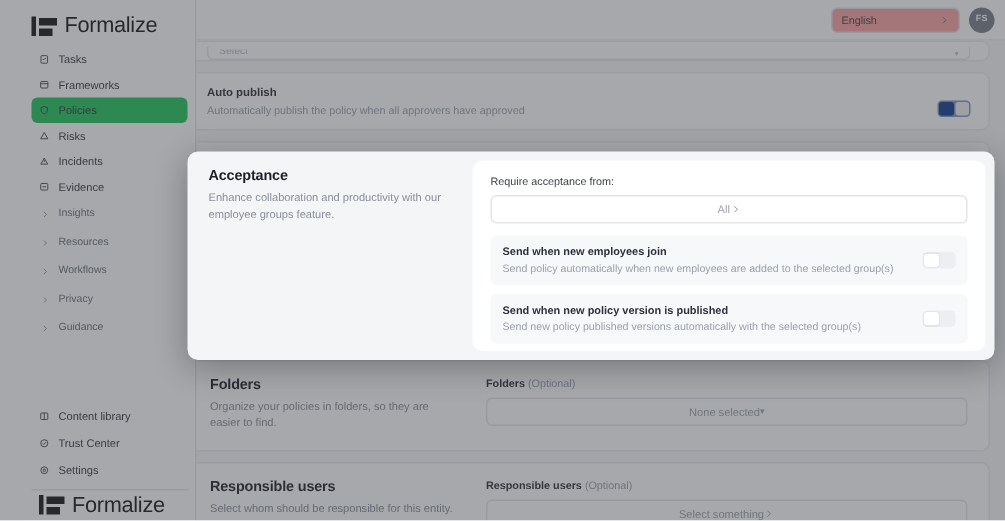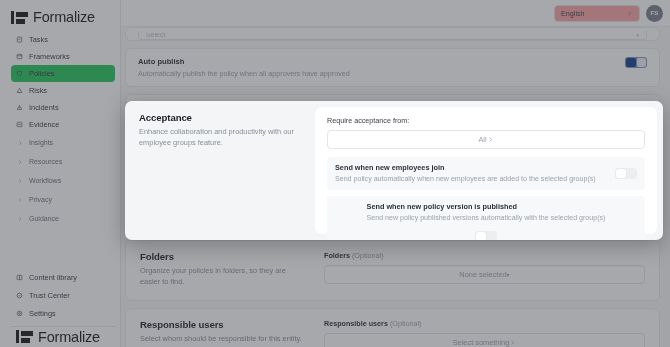--- a/index.html
+++ b/index.html
@@ -16,21 +16,21 @@
     position: relative;
     width: 670px;
     height: 347px;
     overflow: hidden;
     background: #ffffff;
   }
 
   
   .sidebar {
     position: absolute;
-    left: 6px; top: 0;
+    left: 16px; top: 0;
     width: 115px;
     height: 347px;
     background: #ffffff;
     border-right: 1px solid #e7e8ea;
     z-index: 5;
   }
   .brand {
     display: flex;
     align-items: center;
     gap: 5px;
@@ -502,21 +502,21 @@
     <div class="form-scroll">
 
       <div class="cut-card">
         <div class="cut-input">
           <span class="ph">Select</span>
           <span class="caret-dn">▾</span>
         </div>
       </div>
 
       <div class="sec-card" style="padding:8px 12px; display:block;">
-        <div style="display:flex; align-items:flex-start; justify-content:space-between; gap:10px;">
+        <div style="display:flex; align-items:flex-end; justify-content:space-between; gap:10px;">
           <div>
             <div style="font-size:7.6px;font-weight:700;color:#2c3038;margin-bottom:3px;">Auto publish</div>
             <div style="font-size:7.2px;color:#9aa0ab;line-height:1.3;">Automatically publish the policy when all approvers have approved</div>
           </div>
           <div class="switch on">
               <i></i>
             </div>
         </div>
       </div>
 
@@ -586,21 +586,21 @@
       <div class="toggle-row">
         <div>
           <div class="tr-title">Send when new employees join</div>
           <div class="tr-desc">Send policy automatically when new employees are added to the selected group(s)</div>
         </div>
         <div class="switch">
             <i></i>
           </div>
       </div>
 
-      <div class="toggle-row" style="margin-bottom:0;flex-direction:column;">
+      <div class="toggle-row" style="margin-bottom:0;">
         <div>
           <div class="tr-title">Send when new policy version is published</div>
           <div class="tr-desc">Send new policy published versions automatically with the selected group(s)</div>
         </div>
         <div class="switch">
             <i></i>
           </div>
       </div>
 
     </div>

